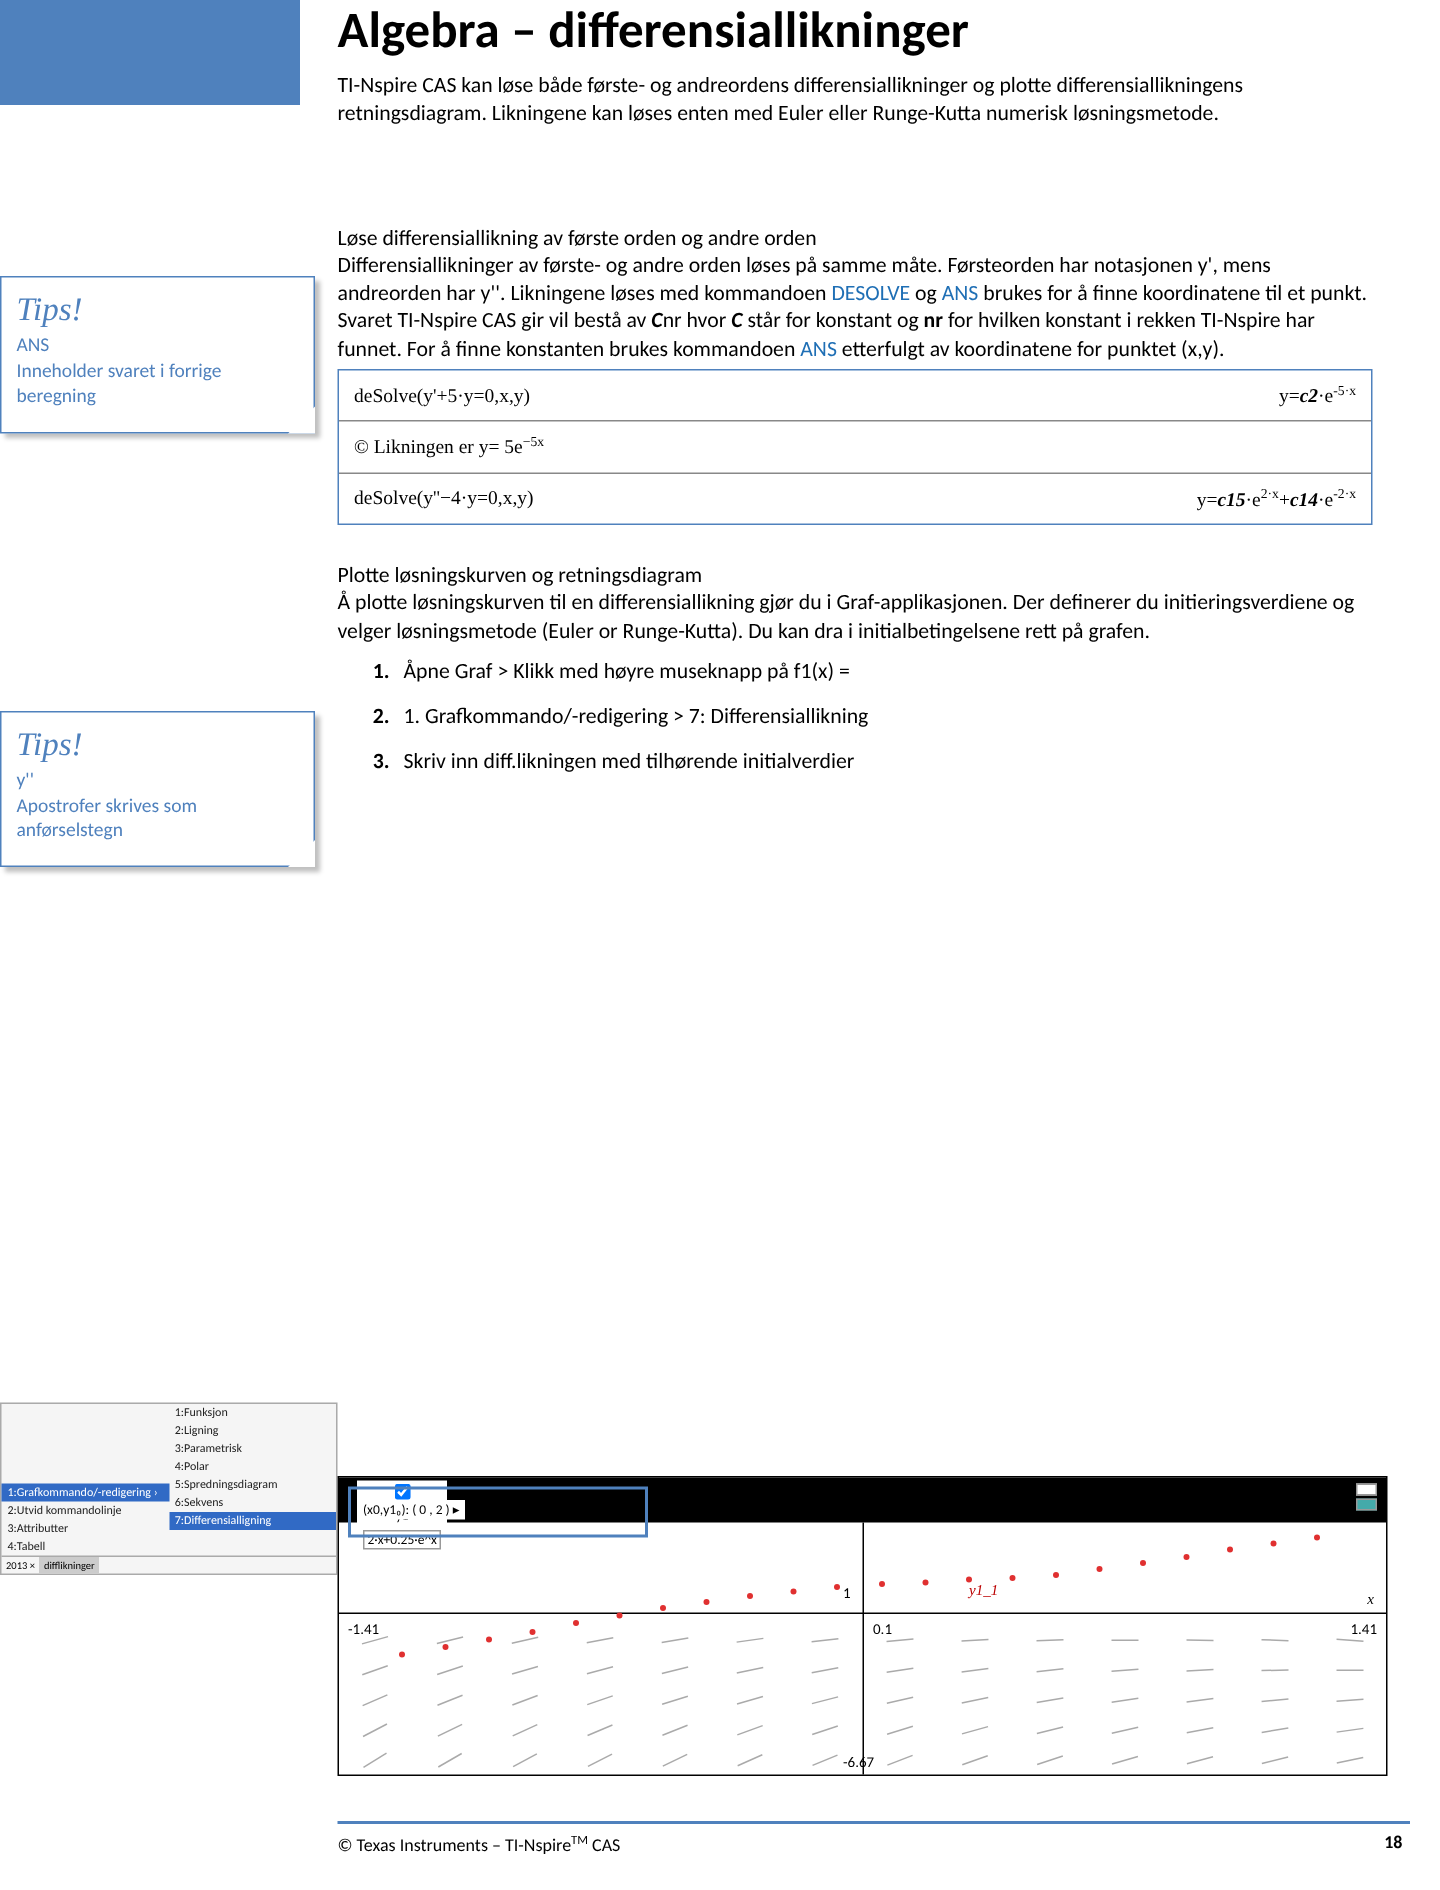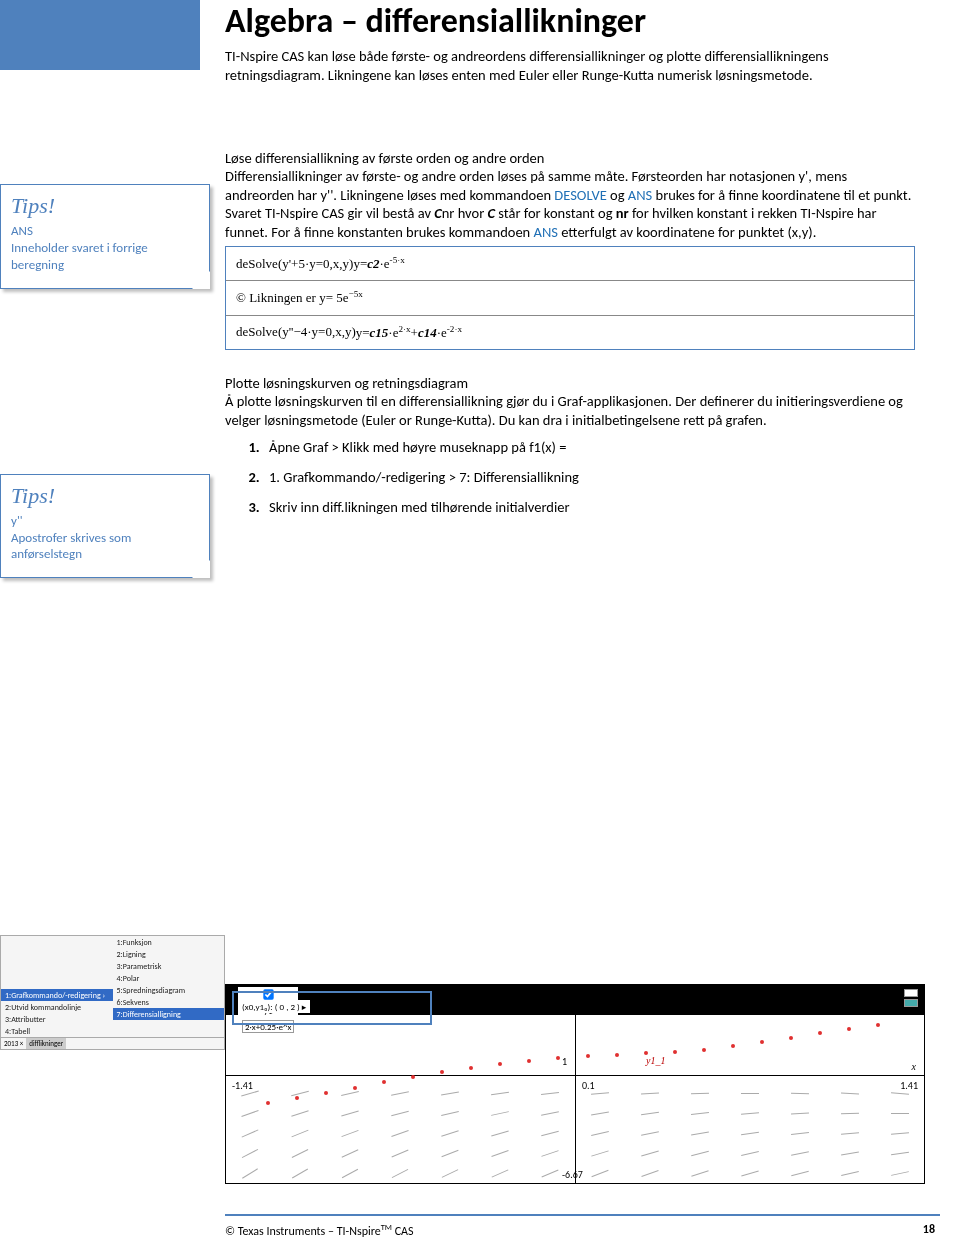--- a/index.html
+++ b/index.html
@@ -12,21 +12,21 @@
   .tips-title { font-family: "Lucida Handwriting", cursive; font-size: 22px; font-style: italic; margin-bottom: 4px; }
   .tips-text { font-size: 13px; line-height: 1.3; }
   .main { position: absolute; left: 225px; top: 0; width: 710px; padding-right: 20px; }
   h1 { font-size: 34px; font-weight: bold; margin-bottom: 6px; }
   .intro p { font-size: 14.5px; line-height: 1.3; margin-bottom: 10px; }
   .section-head { font-weight: normal; font-size: 14.5px; margin-top: 24px; }
   .body-p { font-size: 14.5px; line-height: 1.3; }
   .blue-text { color: #1f6fb5; }
   .center-blue { text-align: center; font-weight: bold; color: #1f6fb5; font-size: 14.5px; margin: 14px 0; }
   .cas-box { border: 1.5px solid #4f81bd; margin-top: 4px; margin-bottom: 18px; font-family: Georgia, serif; font-size: 13px; }
-  .cas-row { border-bottom: 1px solid #888; display: flex; padding: 8px 10px; align-items: center; }
+  .cas-row { border-bottom: 1px solid #888; display: flex; justify-content: space-between; padding: 8px 10px; align-items: center; }
   .cas-row:last-child { border-bottom: none; }
   .cas-left { }
   .cas-right { text-align: right; }
   .cas-right em { font-style: italic; font-weight: bold; }
   ol { font-size: 14.5px; padding-left: 38px; margin-top: 8px; }
   ol li { padding-left: 6px; margin-bottom: 12px; font-weight: bold; }
   ol li span { font-weight: normal; }
   .menu-img { position: absolute; left: 0; top: 935px; width: 225px; font-size: 8px; border: 1px solid #aaa; background: #f5f5f5; }
   .menu-item { padding: 1px 4px; color: #222; }
   .menu-item.sel { background: #316ac5; color: #fff; }

